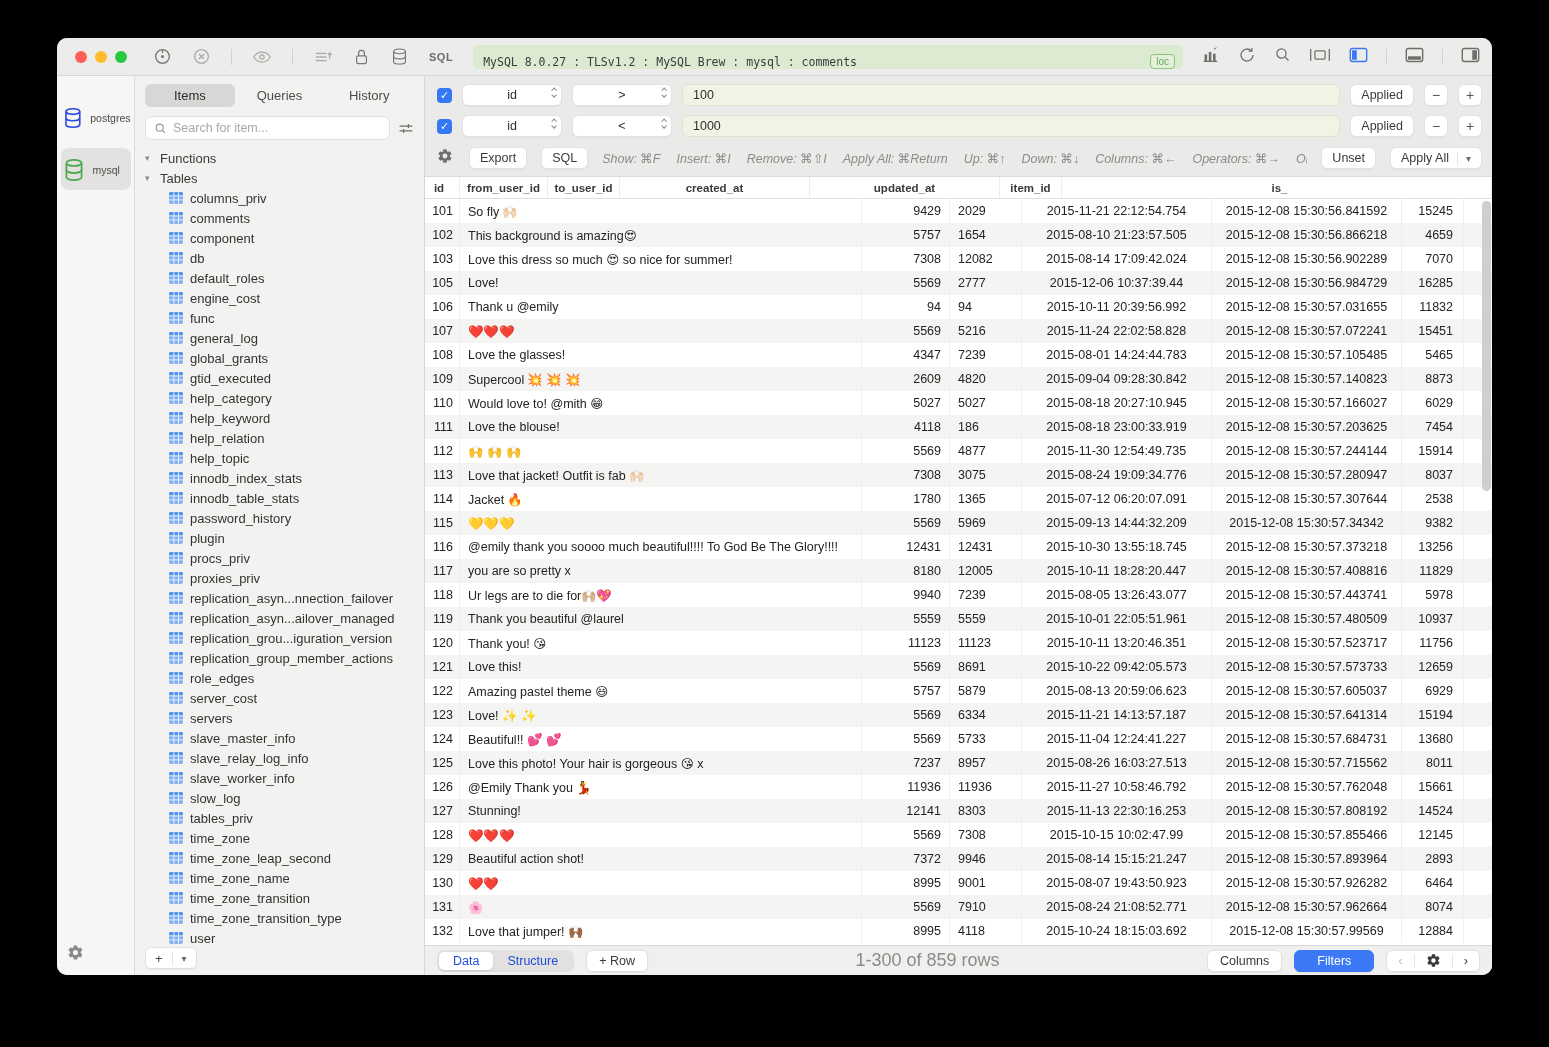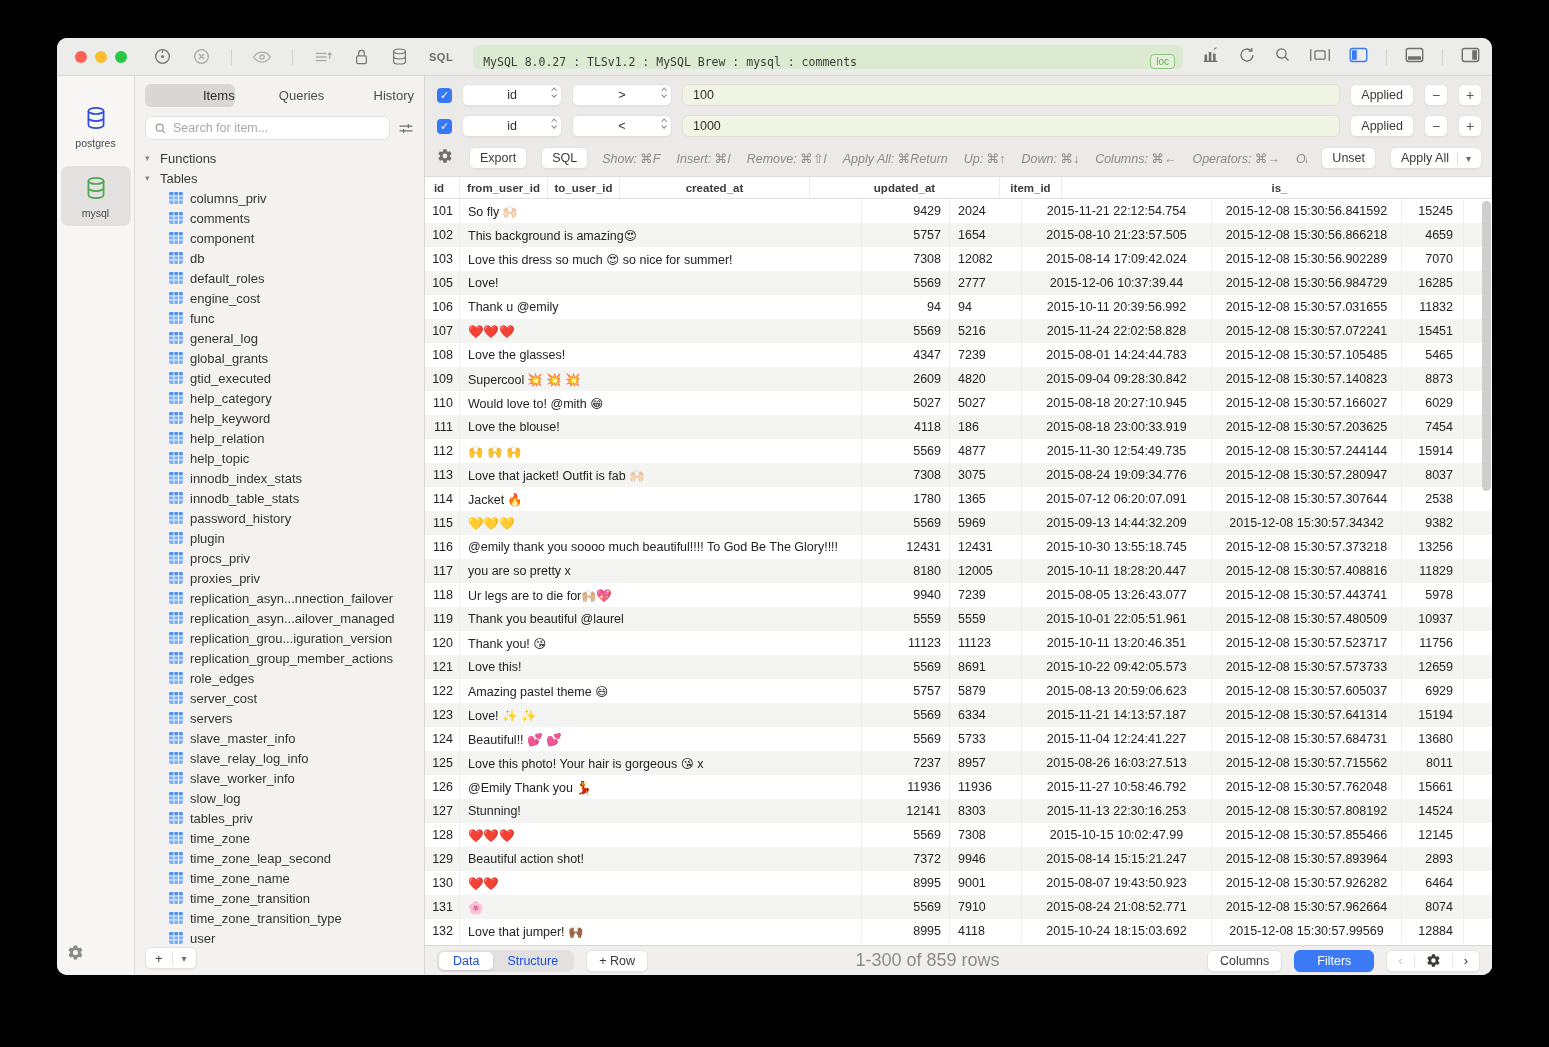--- a/index.html
+++ b/index.html
@@ -18,29 +18,29 @@
   .title-field { flex:1; height:24px; background:#dcead2; border-radius:6px; display:flex; align-items:flex-end; padding:0 8px 0 10px; margin-right:18px; }
   .title-text { flex:1; font-family:"DejaVu Sans Mono","Liberation Mono",monospace; font-size:11.5px; color:#3c3c3a; white-space:nowrap; overflow:hidden; }
   .loc-badge { font-size:10px; color:#64ab57; border:1px solid #8cc47e; border-radius:4px; padding:1px 5px; background:#e4f0d9; }
   .tb-right { display:flex; align-items:center; gap:18px; color:#6f6f6d; }
 
   
   .app-body { flex:1; display:flex; min-height:0; }
 
   
   .rail { width:78px; background:#f7f6f5; border-right:1px solid #dddcda; display:flex; flex-direction:column; align-items:center; padding-top:20px; position:relative; flex-shrink:0; }
-  .conn { width:70px; border-radius:8px; padding:9px 0 7px; display:flex; flex-direction:column; align-items:center; gap:6px; margin-bottom:10px; }
+  .conn { width:70px; border-radius:8px; padding:9px 0 7px; display:flex; flex-direction:row; align-items:center; gap:6px; margin-bottom:10px; }
   .conn.selected { background:#e4e2e0; }
   .conn-label { font-size:10.5px; color:#4a4a48; }
   .rail-gear { position:absolute; left:10px; bottom:10px; color:#8a8a88; }
 
   
   .sidebar { width:290px; background:#f3f2f0; border-right:1px solid #d7d6d4; display:flex; flex-direction:column; padding:8px 10px 6px; flex-shrink:0; position:relative; }
   .side-tabs { display:flex; align-items:center; margin-bottom:9px; }
-  .side-tab { flex:1; text-align:right; font-size:13px; color:#4c4c4a; padding:4px 0; border-radius:6px; }
+  .side-tab { flex:1; text-align:center; font-size:13px; color:#4c4c4a; padding:4px 0; border-radius:6px; }
   .side-tab.active { background:#d9d7d5; color:#2c2c2a; }
   .search-row { display:flex; align-items:center; gap:8px; margin-bottom:8px; }
   .search-box { flex:1; height:24px; background:#ffffff; border:1px solid #e0dfdd; border-radius:7px; display:flex; align-items:center; padding:0 8px; gap:6px; }
   .search-box input { border:none; outline:none; background:transparent; font-size:12.5px; color:#333; width:100%; font-family:inherit; }
   .search-box input::placeholder { color:#a9a8a6; }
   .tree { flex:1; overflow:hidden; font-size:13px; color:#333331; }
   .tree-section { display:flex; align-items:center; gap:6px; height:20px; color:#3a3a38; }
   .chev { font-size:9px; color:#8b8b89; width:9px; display:inline-block; }
   .tree-items { }
   .tree-item { display:flex; align-items:center; gap:7px; height:20px; padding-left:24px; white-space:nowrap; }
@@ -807,21 +807,21 @@
           <span class="cell c-updated">updated_at</span>
           <span class="cell c-item" style="justify-content:center;padding-right:0">item_id</span>
           <span class="cell c-is">is_</span>
         </div>
         <div class="grid-rows">
 
             <div class="row">
               <span class="cell c-id">101</span>
               <span class="cell c-comment">So fly 🙌🏻</span>
               <span class="cell c-from">9429</span>
-              <span class="cell c-to">2024</span>
+              <span class="cell c-to">2029</span>
               <span class="cell c-created">2015-11-21 22:12:54.754</span>
               <span class="cell c-updated">2015-12-08 15:30:56.841592</span>
               <span class="cell c-item">15245</span>
               <span class="cell c-is"></span>
             </div>
 
             <div class="row">
               <span class="cell c-id">102</span>
               <span class="cell c-comment">This background is amazing😍</span>
               <span class="cell c-from">5757</span>

